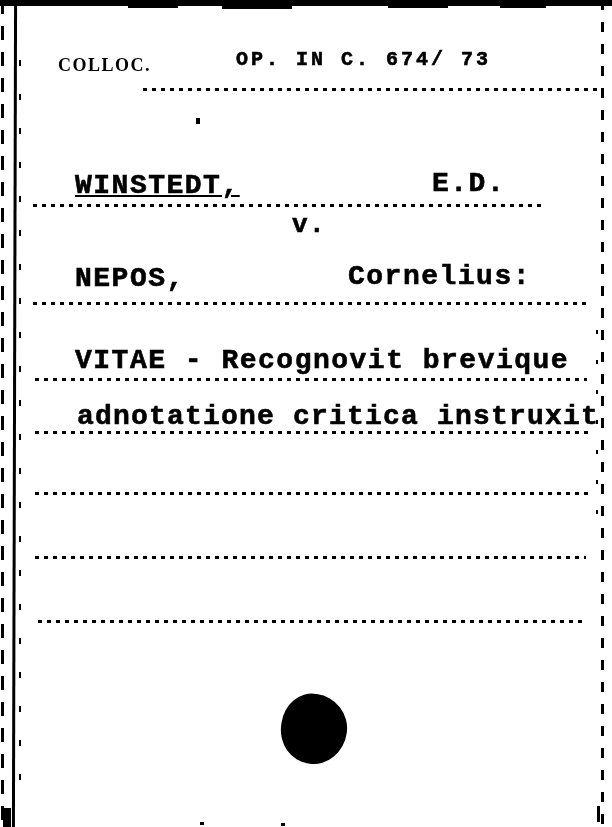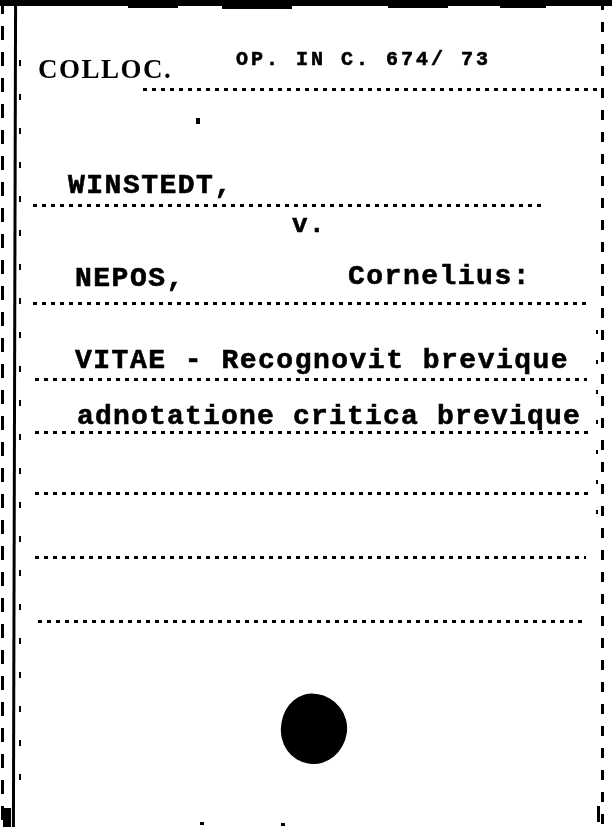--- a/index.html
+++ b/index.html
@@ -24,23 +24,24 @@
     letter-spacing:1.5px;
     white-space:pre;
     line-height:1;
     -webkit-text-stroke:0.6px var(--ink);
   }
   
   .printed{
     position:absolute;
     font-family:"Liberation Serif","DejaVu Serif",serif;
     font-weight:600;
-    font-size:27px;
+    font-size:18px;
     letter-spacing:1.5px;
     line-height:1;
+    margin-left:20px;
   }
   
   .dotline{
     position:absolute;
     height:3px;
     background:repeating-linear-gradient(90deg,var(--ink) 0 4px,transparent 4px 9px);
   }
   
   .topbar{
     position:absolute;left:0;top:0;width:612px;height:6px;
@@ -95,33 +96,34 @@
   <div class="edge-left-inner"></div>
   <div class="edge-right"></div>
   <div class="edge-right2"></div>
 
   <span class="printed" style="left:38px;top:56px;">COLLOC.</span>
   <span class="typed" style="left:236px;top:50px;font-size:20px;letter-spacing:3px;">OP. IN C. 674/ 73</span>
   <div class="dotline" style="left:143px;top:88px;width:454px;"></div>
 
   <div class="speck" style="left:196px;top:118px;width:4px;height:6px;"></div>
 
-  <span class="typed" style="left:68px;top:172px;">WINSTEDT,</span>
+  <span class="typed" style="left:75px;top:172px;text-decoration:underline;">WINSTEDT,</span>
+  <span class="typed" style="left:432px;top:170px;">E.D.</span>
   <div class="dotline" style="left:33px;top:204px;width:512px;"></div>
 
   <span class="typed" style="left:292px;top:212px;font-size:26px;">v.</span>
 
   <span class="typed" style="left:348px;top:263px;">Cornelius:</span>
   <span class="typed" style="left:75px;top:265px;">NEPOS,</span>
   <div class="dotline" style="left:33px;top:302px;width:558px;"></div>
 
   <span class="typed" style="left:75px;top:347px;">VITAE - Recognovit brevique</span>
   <div class="dotline" style="left:35px;top:378px;width:552px;"></div>
 
-  <span class="typed" style="left:77px;top:403px;letter-spacing:1.2px;">adnotatione critica brevique</span>
+  <span class="typed" style="left:77px;top:403px;letter-spacing:1.2px;">adnotatione critica instruxit</span>
   <div class="dotline" style="left:35px;top:431px;width:557px;"></div>
 
   <div class="dotline" style="left:35px;top:492px;width:557px;"></div>
 
   <div class="dotline" style="left:35px;top:556px;width:551px;"></div>
   <div class="dotline" style="left:38px;top:620px;width:549px;"></div>
 
   <div class="punch"></div>
 
   <div class="speck" style="left:200px;top:822px;width:4px;height:3px;"></div>

